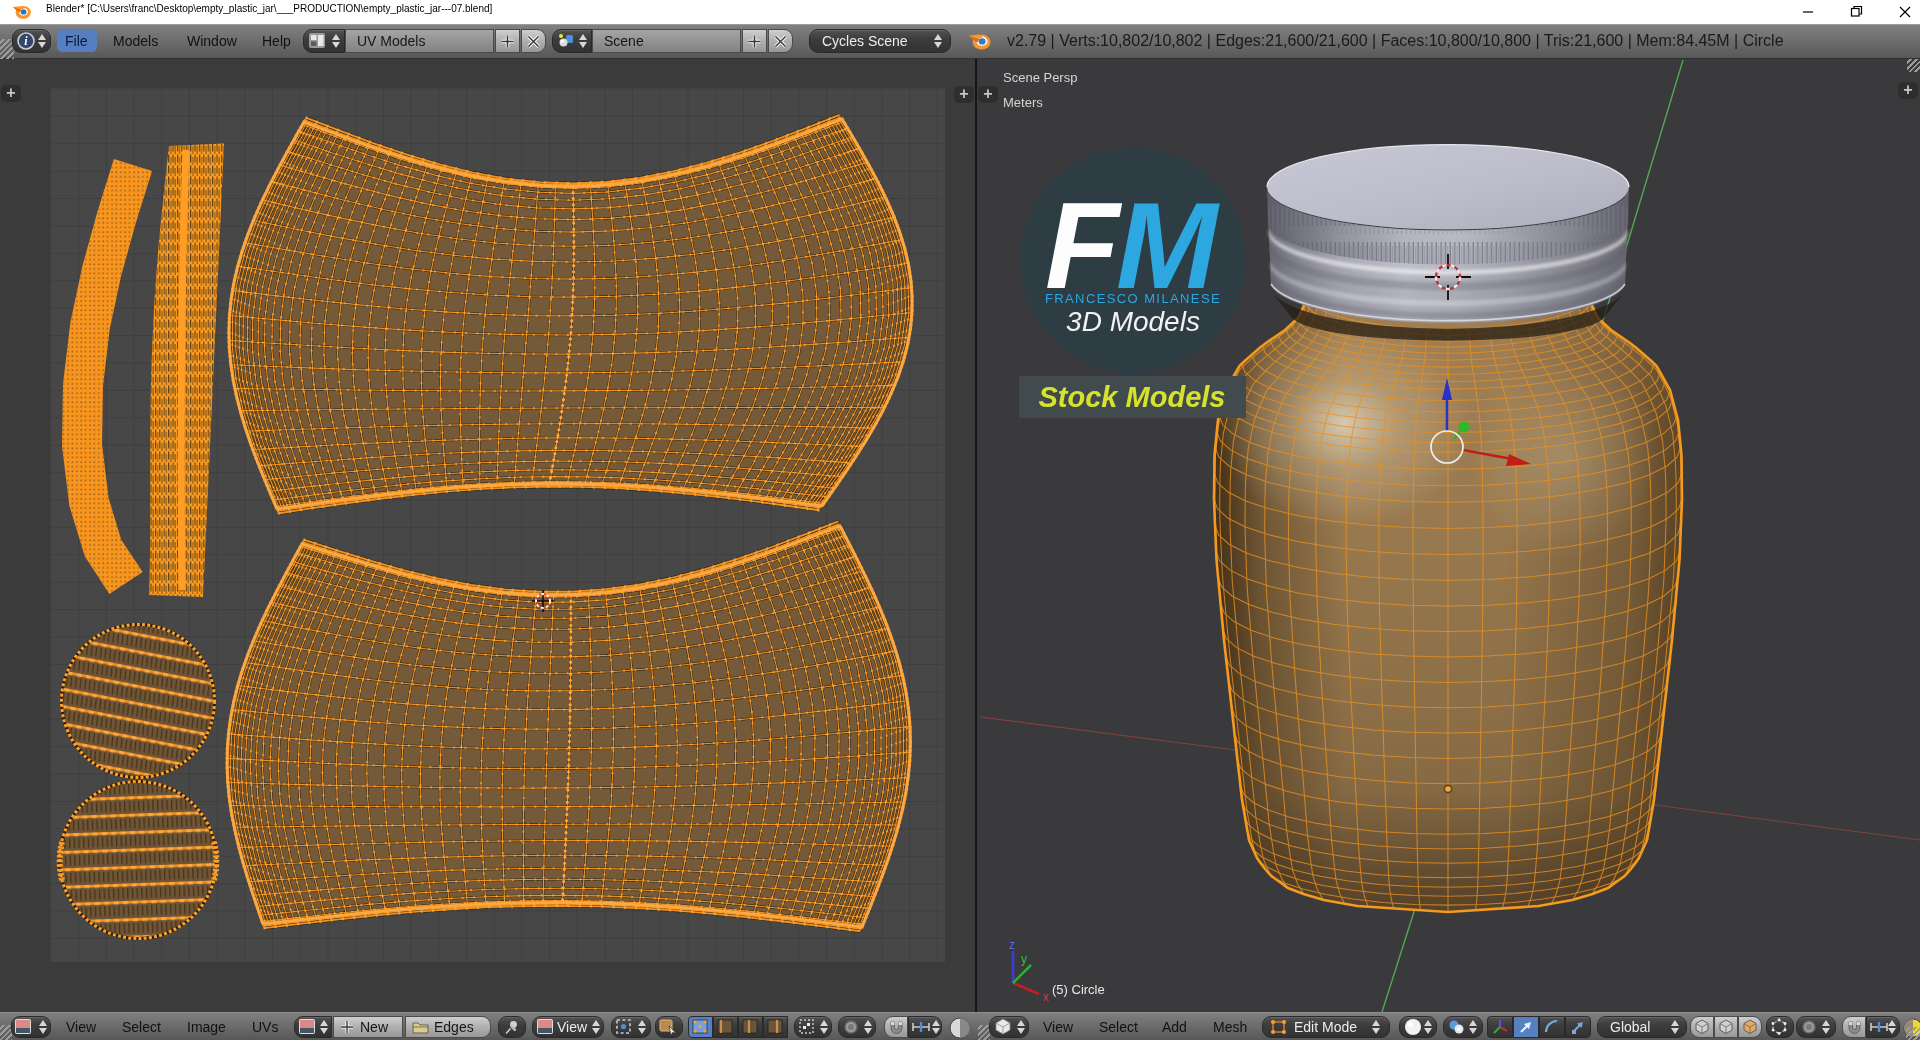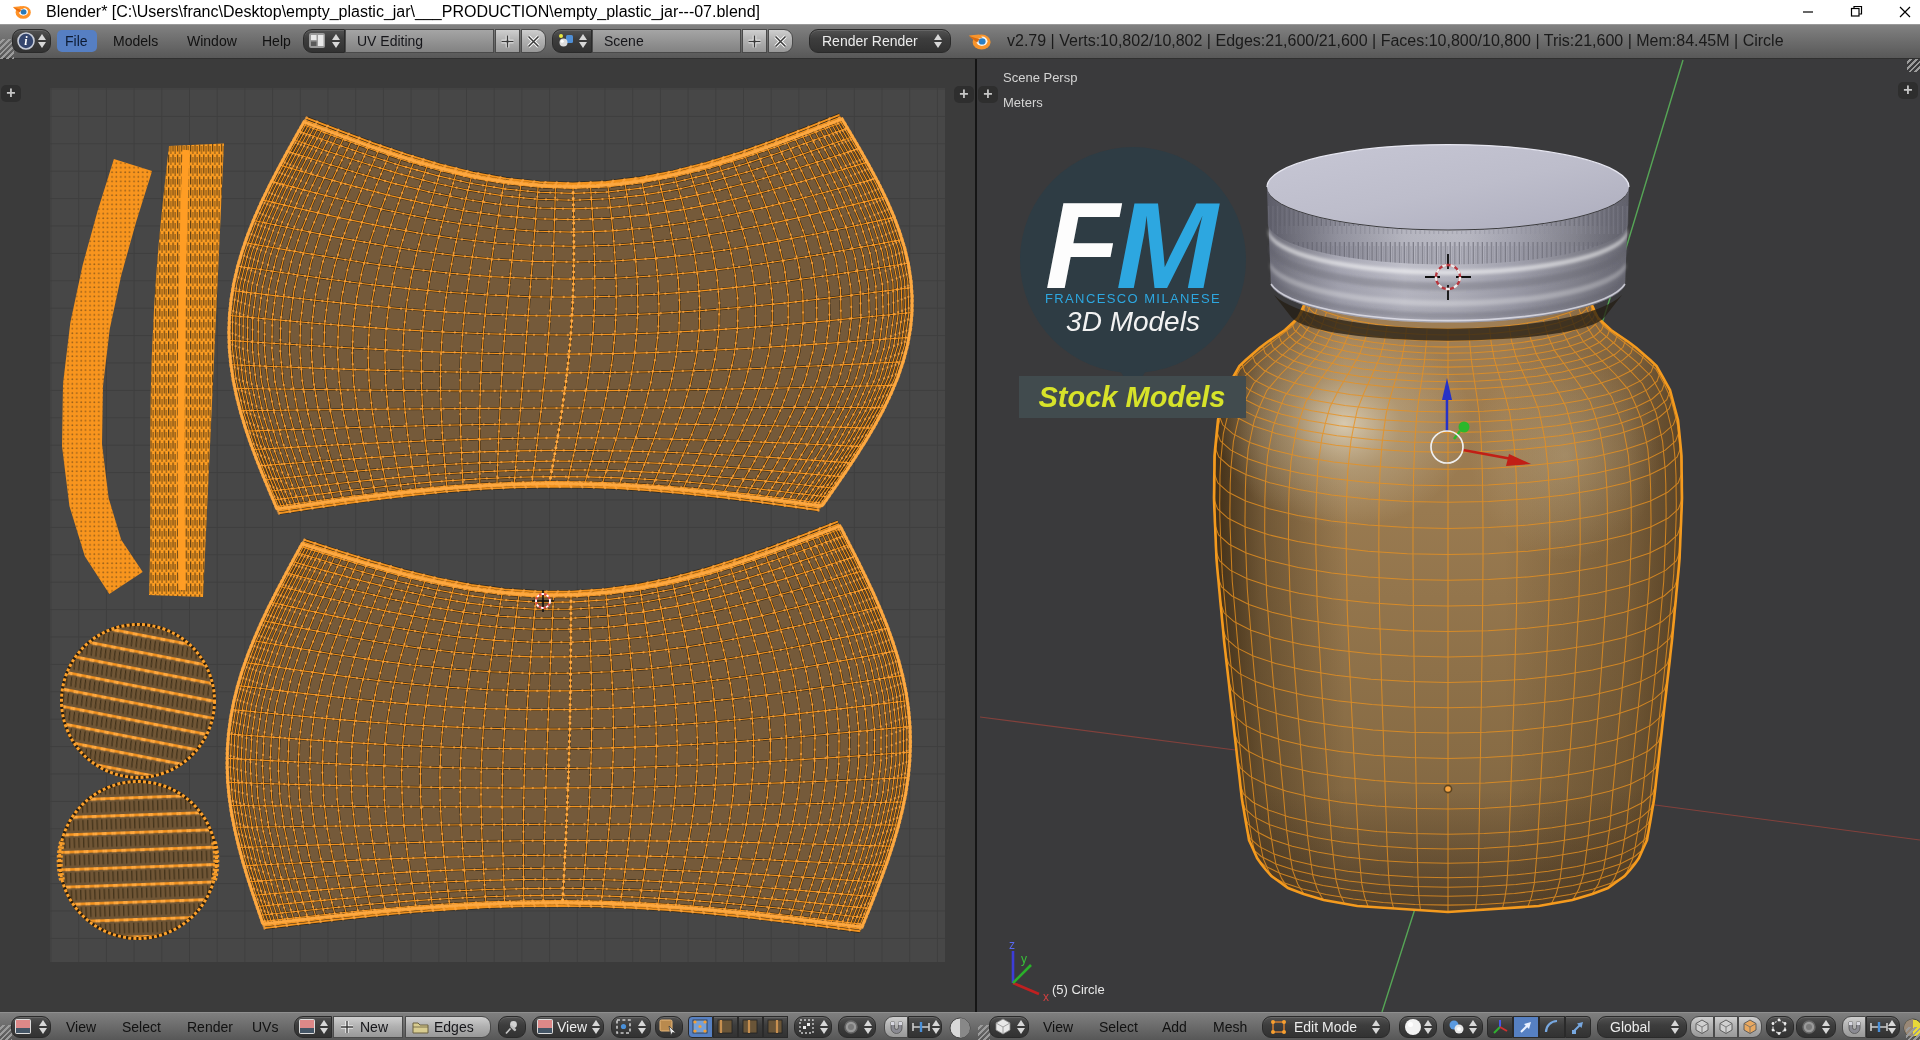--- a/index.html
+++ b/index.html
@@ -1,17 +1,17 @@
 <!DOCTYPE html>
 <html><head><meta charset="utf-8"><title>Blender</title>
 <style>
 *{margin:0;padding:0;box-sizing:border-box}
 html,body{width:1920px;height:1040px;overflow:hidden;font-family:"Liberation Sans",sans-serif;background:#3a3a3c}
 .abs{position:absolute}
-#title{left:0;top:0;width:1920px;height:31px;background:#fff;color:#000;font-size:16px}
+#title{left:0;top:0;width:1920px;height:31px;background:#fff;color:#000;font-size:10px}
 #title .t{position:absolute;left:46px;top:3px}
 #ibar{left:0;top:24px;width:1920px;height:35px;background:linear-gradient(#818181,#6e6e6e 45%,#585858);border-top:1px solid #9a9a9a;border-bottom:1px solid #303030}
 .hdr{background:linear-gradient(#7f7f7f,#6d6d6d 45%,#575757);border-top:1px solid #8f8f8f}
 #bl{left:0;top:1012px;width:976px;height:28px}
 #br{left:976px;top:1012px;width:944px;height:28px}
 .mtxt{position:absolute;top:8px;font-size:14px;color:#111;letter-spacing:0}
 .mtxt2{position:absolute;top:7px;font-size:16px;color:#1a1a1a}
 .dk{position:absolute;background:linear-gradient(#525252,#3d3d3d 40%,#323232);border:1px solid #2a2a2a;border-radius:9px;box-shadow:inset 0 1px 0 rgba(255,255,255,.12)}
 .lt{position:absolute;background:linear-gradient(#cfcfcf,#b2b2b2 45%,#989898);border:1px solid #4a4a4a;border-radius:9px}
 .fld{position:absolute;background:linear-gradient(#a5a5a5,#959595 45%,#828282);border:1px solid #4a4a4a;border-radius:9px}
@@ -61,21 +61,21 @@
     <div class="mtxt" style="left:262px">Help</div>
     <div class="dk" style="left:303px;top:4px;width:42px;height:24px;border-radius:9px 0 0 9px"></div>
     <svg class="abs" style="left:309px;top:8px" width="17" height="16" viewBox="0 0 17 16">
 <rect x="0" y="0" width="16" height="15" rx="2" fill="#9a9a9a"></rect>
 <rect x="2" y="2" width="5.5" height="5" fill="#e8e8e8"></rect>
       <rect x="2" y="8.5" width="5.5" height="4.5" fill="#5a5a5a"></rect>
 <rect x="9" y="2" width="5.5" height="11" fill="#e8e8e8"></rect>
     </svg>
     <div class="updn d" style="left:332px;top:9px"></div>
     <div class="fld" style="left:345px;top:4px;width:149px;height:24px;border-radius:0"></div>
-    <div class="dtxt" style="left:357px;top:8px">UV Editing</div>
+    <div class="dtxt" style="left:357px;top:8px">UV Models</div>
     <div class="lt" style="left:495px;top:4px;width:25px;height:24px;border-radius:0"></div>
     <svg class="abs" style="left:500px;top:9px" width="15" height="15" viewBox="0 0 15 15">
       <path d="M7.5 1.5 V13.5 M1.5 7.5 H13.5" stroke="#fff" stroke-width="3.4"></path>
       <path d="M7.5 1.5 V13.5 M1.5 7.5 H13.5" stroke="#3a3a3a" stroke-width="1.6"></path>
     </svg>
     <div class="lt" style="left:521px;top:4px;width:25px;height:24px;border-radius:0 9px 9px 0"></div>
     <svg class="abs" style="left:526px;top:9px" width="15" height="15" viewBox="0 0 15 15">
       <path d="M2.5 2.5 L12.5 12.5 M12.5 2.5 L2.5 12.5" stroke="#fff" stroke-width="3.2"></path>
       <path d="M2.5 2.5 L12.5 12.5 M12.5 2.5 L2.5 12.5" stroke="#3a3a3a" stroke-width="1.5"></path>
     </svg>
@@ -93,21 +93,21 @@
     <svg class="abs" style="left:747px;top:9px" width="15" height="15" viewBox="0 0 15 15">
       <path d="M7.5 1.5 V13.5 M1.5 7.5 H13.5" stroke="#fff" stroke-width="3.4"></path>
       <path d="M7.5 1.5 V13.5 M1.5 7.5 H13.5" stroke="#3a3a3a" stroke-width="1.6"></path>
     </svg>
     <div class="lt" style="left:768px;top:4px;width:25px;height:24px;border-radius:0 9px 9px 0"></div>
     <svg class="abs" style="left:773px;top:9px" width="15" height="15" viewBox="0 0 15 15">
       <path d="M2.5 2.5 L12.5 12.5 M12.5 2.5 L2.5 12.5" stroke="#fff" stroke-width="3.2"></path>
       <path d="M2.5 2.5 L12.5 12.5 M12.5 2.5 L2.5 12.5" stroke="#3a3a3a" stroke-width="1.5"></path>
     </svg>
     <div class="dk" style="left:809px;top:4px;width:142px;height:24px"></div>
-    <div class="wtxt" style="left:822px;top:8px">Render Render</div>
+    <div class="wtxt" style="left:822px;top:8px">Cycles Scene</div>
     <div class="updn d" style="left:934px;top:9px"></div>
     <svg class="abs" style="left:968px;top:6px" width="24" height="21" viewBox="0 0 24 21">
 <ellipse cx="13.6" cy="11" rx="9" ry="7.6" fill="#f8952c"></ellipse>
 <ellipse cx="13.9" cy="10.3" rx="5.6" ry="4.7" fill="#f6f6f4"></ellipse>
 <ellipse cx="14.1" cy="10.4" rx="3.5" ry="3.1" fill="#2b7fc4"></ellipse>
 <path d="M1 4.6 L11 3.6 L14.6 6.4 L6 9.2 Z" fill="#f8952c"></path>
 <path d="M1 4.9 L9 11.4 L11.6 8.2 Z" fill="#d86a10"></path>
 </svg>
     <div class="mtxt2" style="left:1007px">v2.79 | Verts:10,802/10,802 | Edges:21,600/21,600 | Faces:10,800/10,800 | Tris:21,600 | Mem:84.45M | Circle</div>
   </div>
@@ -397,21 +397,21 @@
     <div class="grip" style="left:0;top:12px;width:12px;height:16px"></div>
     <div class="dk" style="left:11px;top:3px;width:40px;height:22px"></div>
     <svg class="abs" style="left:15px;top:6px" width="17" height="16" viewBox="0 0 17 16">
       <rect width="16" height="15" rx="2" fill="#ddd"></rect>
       <rect x="1" y="1" width="14" height="8" fill="#d88"></rect>
       <rect x="1" y="9" width="14" height="5" fill="#456"></rect>
     </svg>
     <div class="updn d" style="left:39px;top:7px"></div>
     <div class="mtxt" style="left:66px;top:6px">View</div>
     <div class="mtxt" style="left:122px;top:6px">Select</div>
-    <div class="mtxt" style="left:187px;top:6px">Render</div>
+    <div class="mtxt" style="left:187px;top:6px">Image</div>
     <div class="mtxt" style="left:252px;top:6px">UVs</div>
     <div class="dk" style="left:294px;top:3px;width:38px;height:22px;border-radius:9px 0 0 9px"></div>
     <svg class="abs" style="left:299px;top:6px" width="17" height="16" viewBox="0 0 17 16">
       <rect width="16" height="15" rx="2" fill="#ddd"></rect>
       <rect x="1" y="1" width="14" height="8" fill="#d88"></rect>
       <rect x="1" y="9" width="14" height="5" fill="#456"></rect>
     </svg>
     <div class="updn d" style="left:320px;top:7px"></div>
     <div class="lt" style="left:333px;top:3px;width:70px;height:22px;border-radius:0"></div>
     <svg class="abs" style="left:340px;top:7px" width="14" height="14" viewBox="0 0 14 14">

